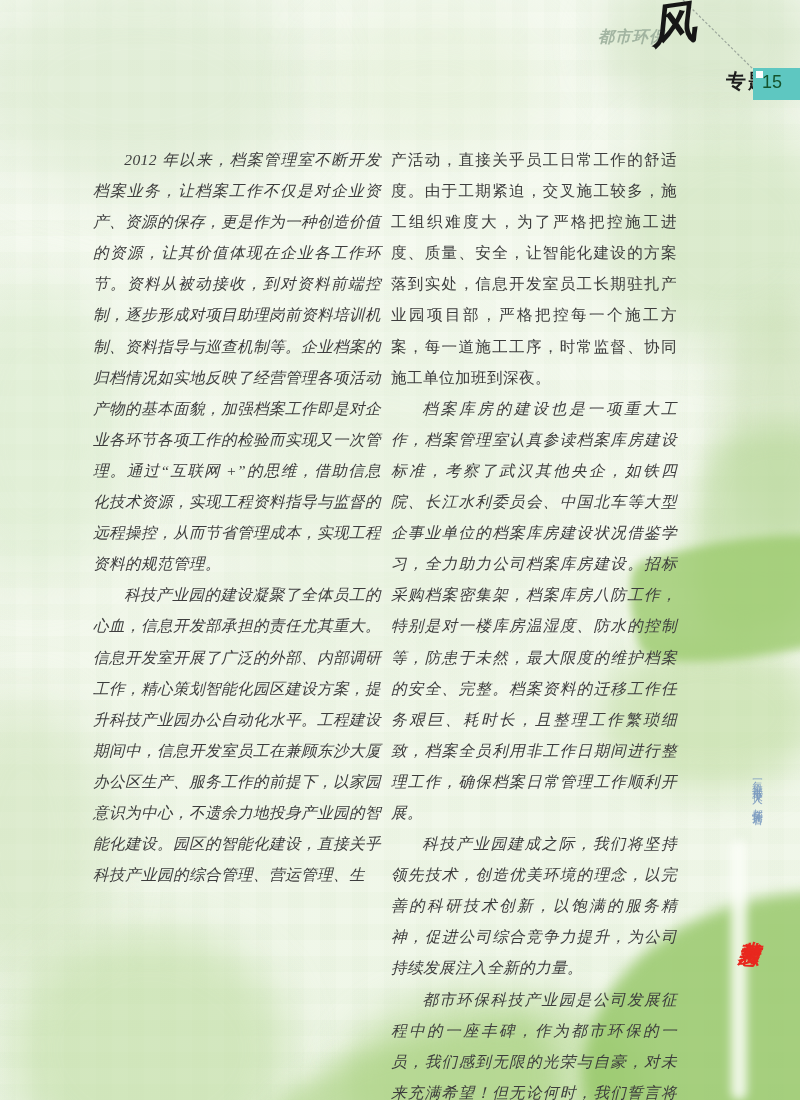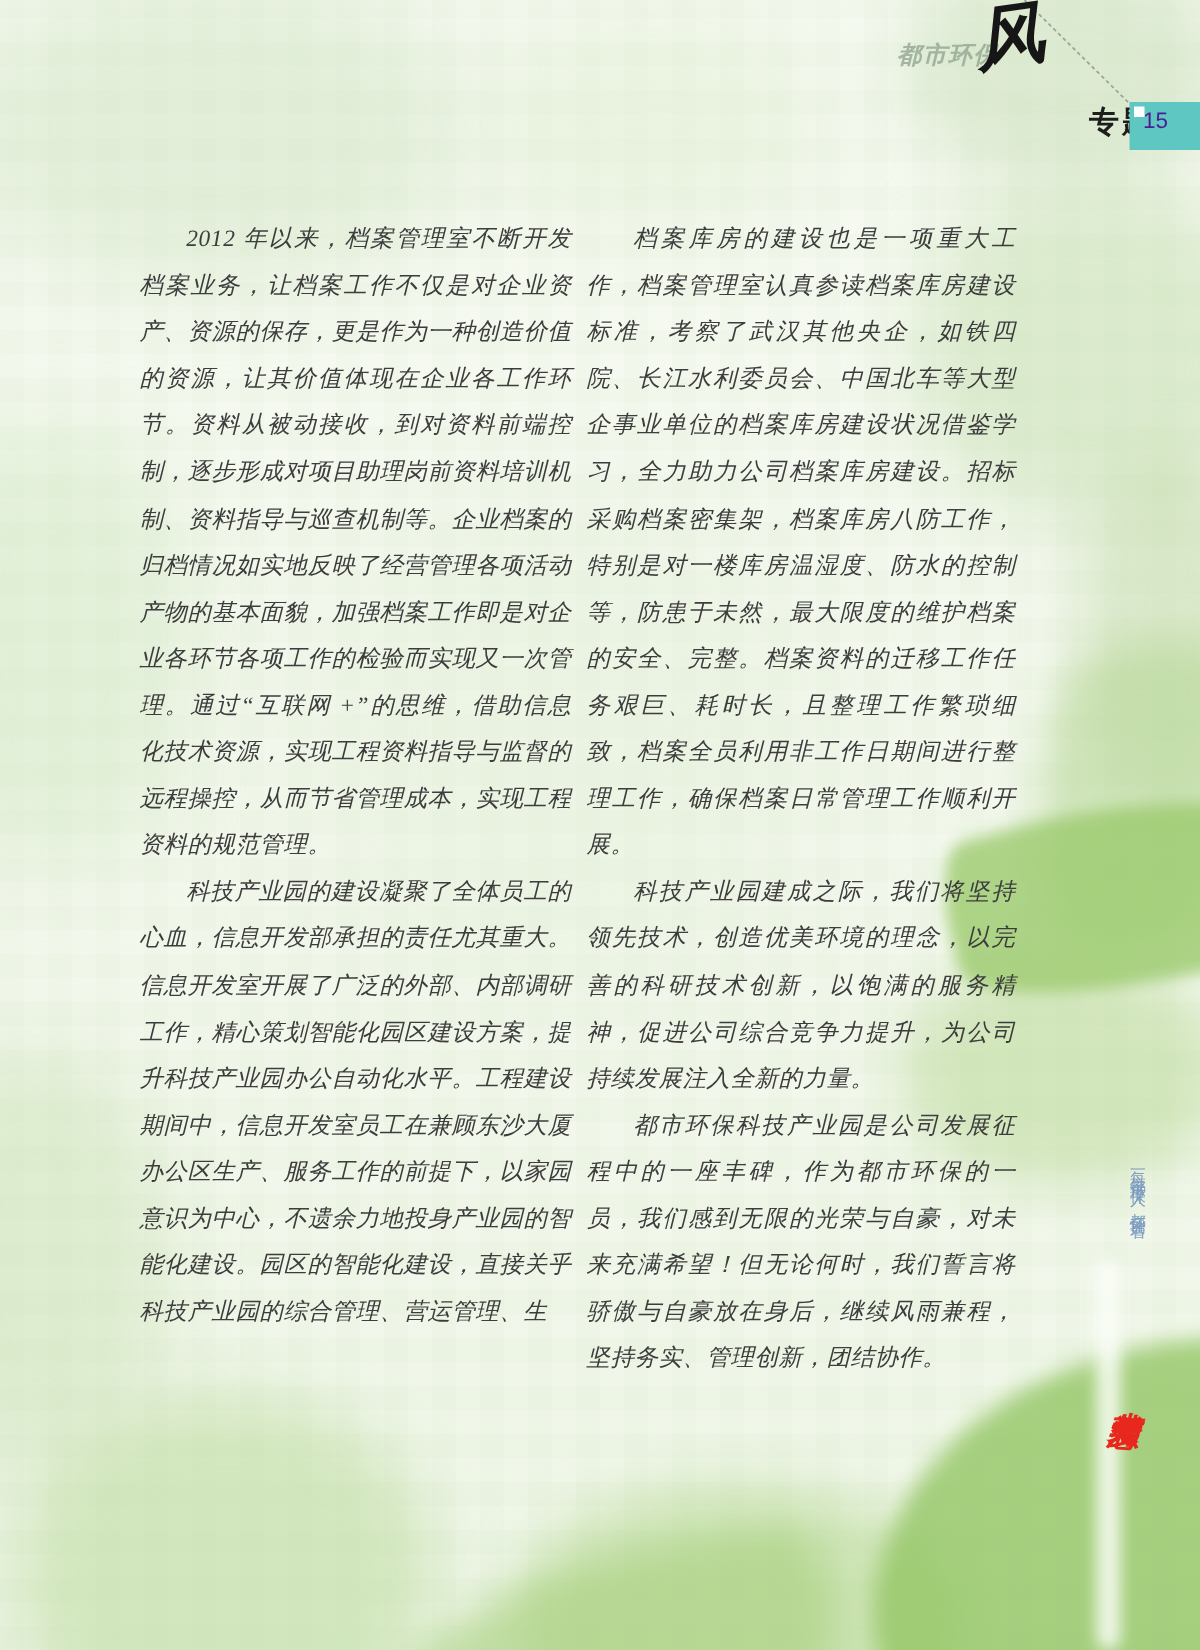--- a/index.html
+++ b/index.html
@@ -38,21 +38,21 @@
   
   .brand{position:absolute;left:598px;top:27px;font-size:16px;letter-spacing:1px;
          color:rgba(150,170,152,0.85);font-weight:bold;font-style:italic;}
   .brandmark{position:absolute;left:650px;top:2px;font-size:46px;line-height:1;color:#161616;
          font-weight:bold;font-style:italic;transform:rotate(-8deg);
          font-family:"Liberation Serif",serif;}
   .section{position:absolute;left:726px;top:20px;font-size:20px;font-weight:bold;color:#1d1d1d;
          letter-spacing:2px;margin-top:48px;}
   .headersvg{position:absolute;left:0;top:0;}
   .pagebox{position:absolute;left:753px;top:68px;width:47px;height:32px;background:#5ec7c1;}
-  .pagebox .num{position:absolute;left:9px;top:4px;font-size:15px;color:#4c1d95;}
+  .pagebox .num{position:absolute;left:9px;top:4px;font-size:18px;color:#14532d;}
   .pagebox .sq{position:absolute;left:3px;top:3px;width:7px;height:7px;background:#ffffff;}
   
   .col{position:absolute;top:144px;font-family:"Liberation Serif",serif;
        font-size:15.6px;line-height:31.1px;color:#3d3d3d;text-align:justify;
        word-break:break-all;letter-spacing:0.4px;}
   .col1{left:93px;width:288px;}
   .col2{left:391px;width:286px;}
   .col p.para{margin:0;}
   .col p.indent{text-indent:2em;font-style:italic;}
   
@@ -97,20 +97,21 @@
     <div class="num">15</div>
   </div>
 
   <div class="col col1">
       <p class="para indent">2012 年以来，档案管理室不断开发档案业务，让档案工作不仅是对企业资产、资源的保存，更是作为一种创造价值的资源，让其价值体现在企业各工作环节。资料从被动接收，到对资料前端控制，逐步形成对项目助理岗前资料培训机制、资料指导与巡查机制等。企业档案的归档情况如实地反映了经营管理各项活动产物的基本面貌，加强档案工作即是对企业各环节各项工作的检验而实现又一次管理。通过“互联网 +”的思维，借助信息化技术资源，实现工程资料指导与监督的远程操控，从而节省管理成本，实现工程资料的规范管理。</p>
       <p class="para indent">科技产业园的建设凝聚了全体员工的心血，信息开发部承担的责任尤其重大。信息开发室开展了广泛的外部、内部调研工作，精心策划智能化园区建设方案，提升科技产业园办公自动化水平。工程建设期间中，信息开发室员工在兼顾东沙大厦办公区生产、服务工作的前提下，以家园意识为中心，不遗余力地投身产业园的智能化建设。园区的智能化建设，直接关乎科技产业园的综合管理、营运管理、生</p>
     </div>
 
   <div class="col col2">
     <div>
+        <p class="para">产活动，直接关乎员工日常工作的舒适度。由于工期紧迫，交叉施工较多，施工组织难度大，为了严格把控施工进度、质量、安全，让智能化建设的方案落到实处，信息开发室员工长期驻扎产业园项目部，严格把控每一个施工方案，每一道施工工序，时常监督、协同施工单位加班到深夜。</p>
         <p class="para indent">档案库房的建设也是一项重大工作，档案管理室认真参读档案库房建设标准，考察了武汉其他央企，如铁四院、长江水利委员会、中国北车等大型企事业单位的档案库房建设状况借鉴学习，全力助力公司档案库房建设。招标采购档案密集架，档案库房八防工作，特别是对一楼库房温湿度、防水的控制等，防患于未然，最大限度的维护档案的安全、完整。档案资料的迁移工作任务艰巨、耗时长，且整理工作繁琐细致，档案全员利用非工作日期间进行整理工作，确保档案日常管理工作顺利开展。</p>
         <p class="para indent">科技产业园建成之际，我们将坚持领先技术，创造优美环境的理念，以完善的科研技术创新，以饱满的服务精神，促进公司综合竞争力提升，为公司持续发展注入全新的力量。</p>
         <p class="para indent">都市环保科技产业园是公司发展征程中的一座丰碑，作为都市环保的一员，我们感到无限的光荣与自豪，对未来充满希望！但无论何时，我们誓言将骄傲与自豪放在身后，继续风雨兼程，坚持务实、管理创新，团结协作。</p>
       </div>
 
   </div>
 
   <div class="vquote">每一位都市环保人，都怀揣着</div>
   <div class="vcalli">光荣与梦想</div>
 

